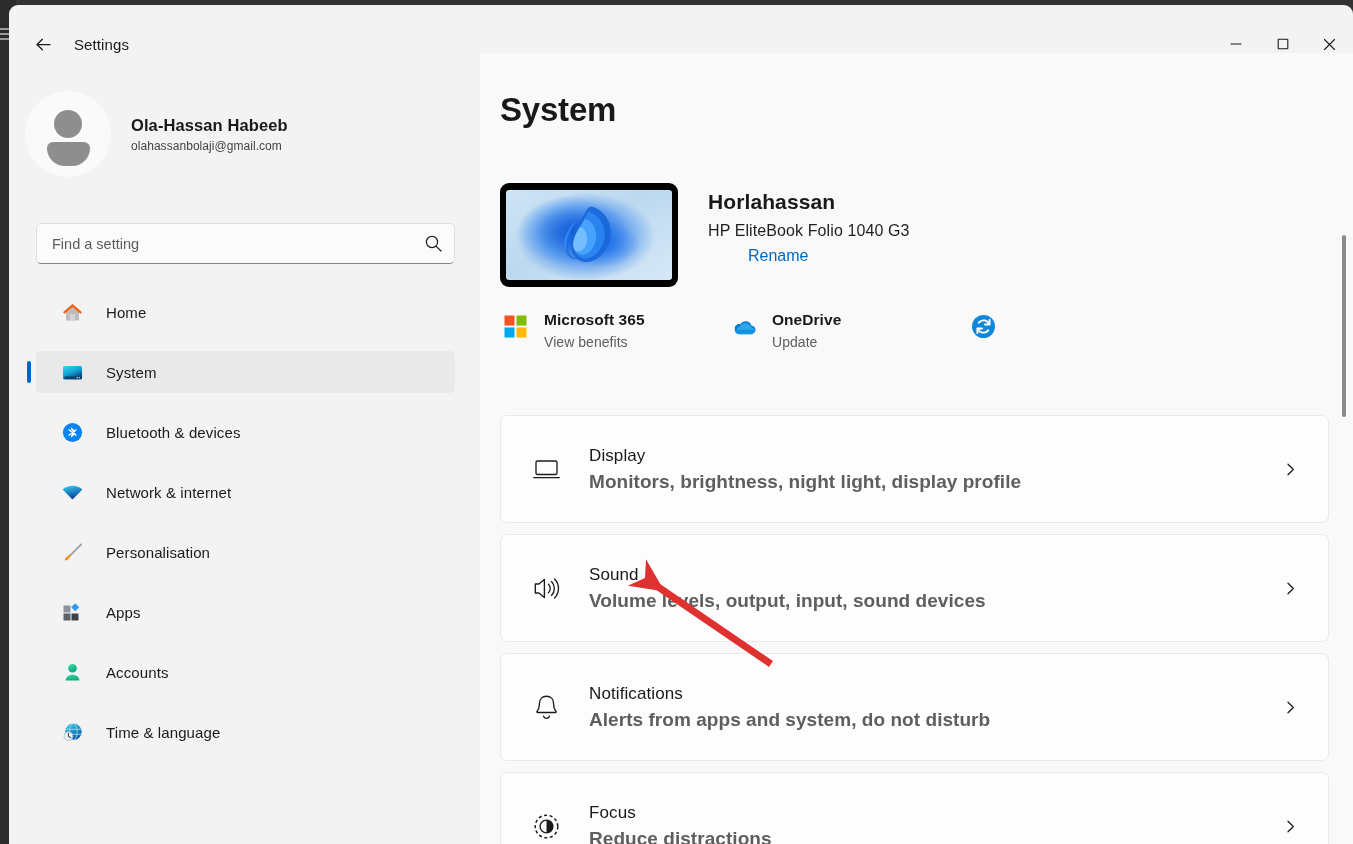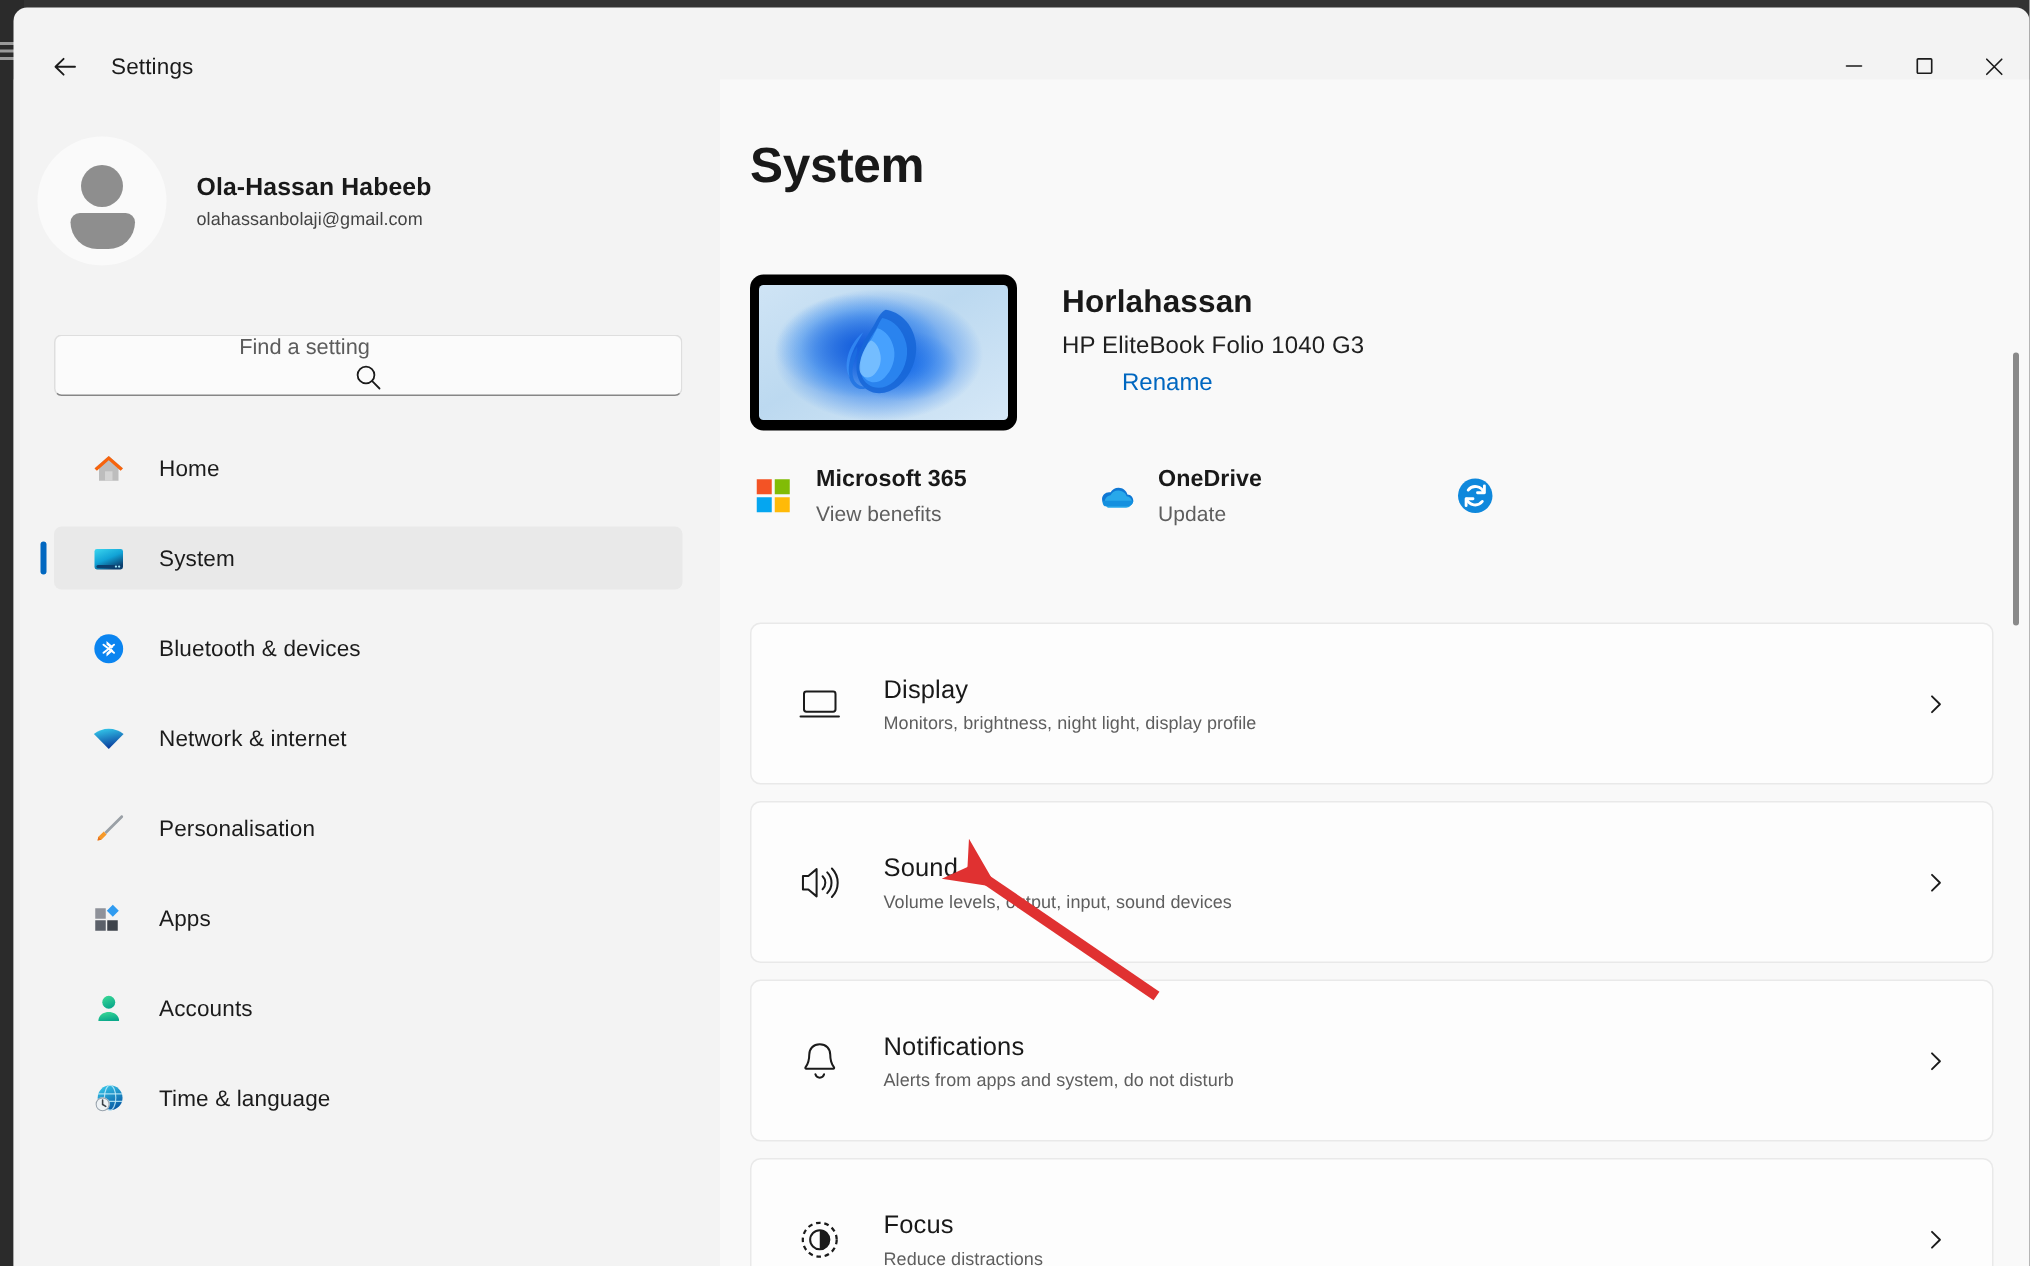--- a/index.html
+++ b/index.html
@@ -126,21 +126,20 @@
   .search-wrap {
     position: absolute;
     left: 27px; top: 170px;
     width: 419px; height: 41px;
     background: #fbfbfb;
     border: 1px solid #dedede;
     border-bottom: 1px solid #868686;
     border-radius: 5px;
     display: flex; align-items: center;
     cursor: text;
-    flex-direction: column;
   }
   .search-input {
     flex: 1;
     border: none; outline: none; background: transparent;
     font-family: "Liberation Sans", sans-serif;
     font-size: 14.5px;
     color: #5a5a5a;
     padding-left: 15px;
   }
   .search-input::placeholder { color: #5c5c5c; opacity: 1; }
@@ -247,21 +246,21 @@
   }
 
   
   .quick-row {
     position: absolute;
     left: 20px; top: 258px;
     width: 840px;
     display: flex;
   }
   .quick-item {
-    display: flex; align-items: center;
+    display: flex; 
     cursor: pointer;
     flex: 0 0 auto;
   }
   .quick-item:nth-child(1) { width: 228px; }
   .quick-item:nth-child(2) { width: 240px; }
   .quick-icon {
     width: 30px; height: 30px;
     flex: 0 0 auto;
     display: flex; align-items: center; justify-content: center;
   }
@@ -295,22 +294,23 @@
     width: 34px; height: 34px;
     margin-left: 28px;
     flex: 0 0 auto;
     display: flex; align-items: center; justify-content: center;
   }
   .card-text { margin-left: 26px; flex: 1; }
   .card-title {
     font-size: 17px; color: #191919; letter-spacing: .1px;
   }
   .card-sub {
-    font-size: 12px; color: #5e5e5e; margin-top: 5px;
+    font-size: 19px; color: #5e5e5e; margin-top: 5px;
     letter-spacing: .05px;
+    font-weight: bold;
   }
   .card-chev {
     margin-right: 30px;
     flex: 0 0 auto;
     display: flex; align-items: center; justify-content: center;
   }
 
   
   .scrollbar {
     position: absolute;

